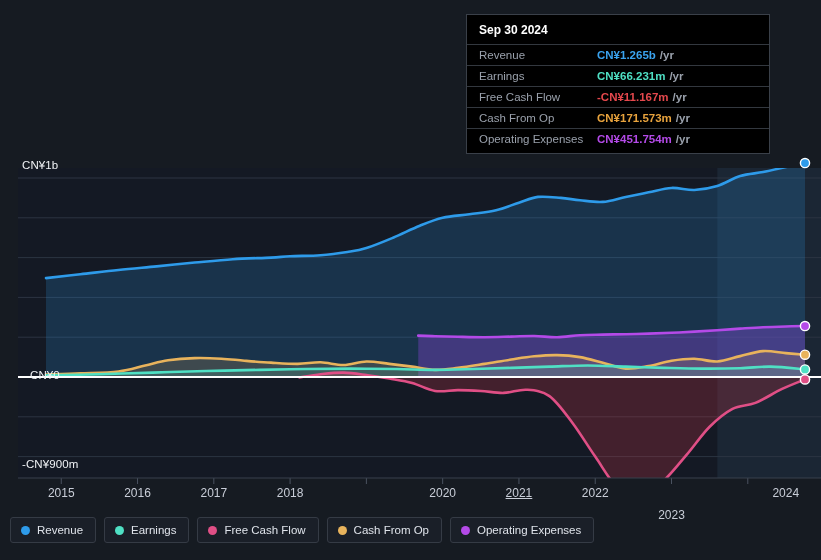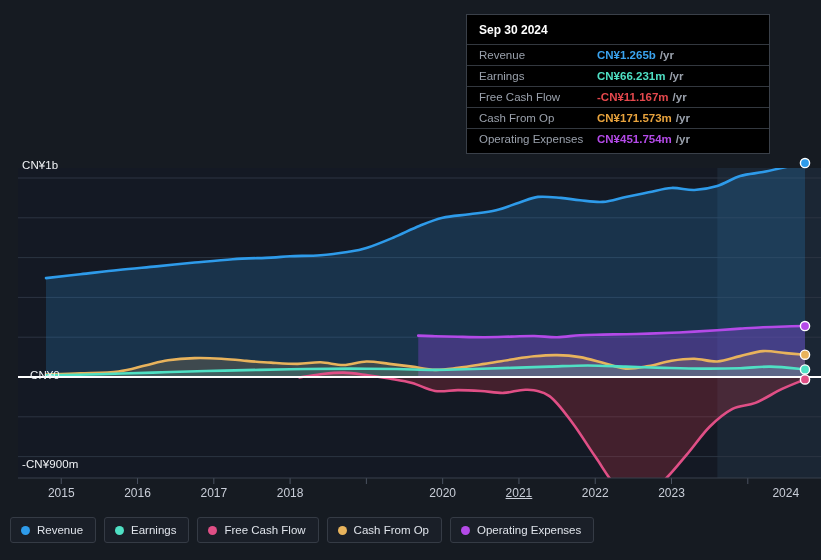--- a/index.html
+++ b/index.html
@@ -203,21 +203,21 @@
 
     <div id="xtick-labels">
         <div class="xtick" style="left: 61.2563px;">2015</div>
         <div class="xtick" style="left: 137.538px;">2016</div>
         <div class="xtick" style="left: 213.819px;">2017</div>
         <div class="xtick" style="left: 290.101px;">2018</div>
         <div class="xtick" style="left: 366.382px; margin-top: 33px;">2019</div>
         <div class="xtick" style="left: 442.663px;">2020</div>
         <div class="xtick" style="left: 518.945px; text-decoration: underline;">2021</div>
         <div class="xtick" style="left: 595.226px;">2022</div>
-        <div class="xtick" style="left: 671.508px;">2023</div>
+        <div class="xtick" style="left: 671.508px; margin-top: 22px;">2023</div>
         <div class="xtick" style="left: 747.789px; margin-left: 38px;">2024</div>
       </div>
   </div>
 
   <div class="tooltip">
     <div class="tt-title">Sep 30 2024</div>
     <div id="tt-rows">
         <div class="tt-row">
           <div class="tt-label">Revenue</div>
           <div><span class="tt-val" style="color: rgb(58, 163, 239);">CN¥1.265b</span><span class="tt-suffix">/yr</span></div>

